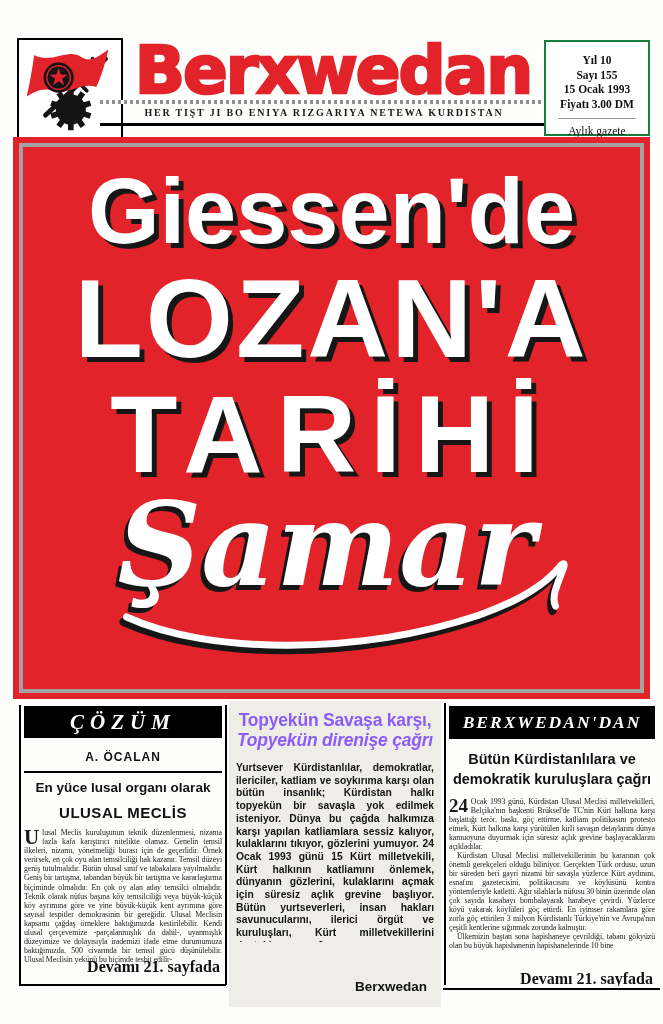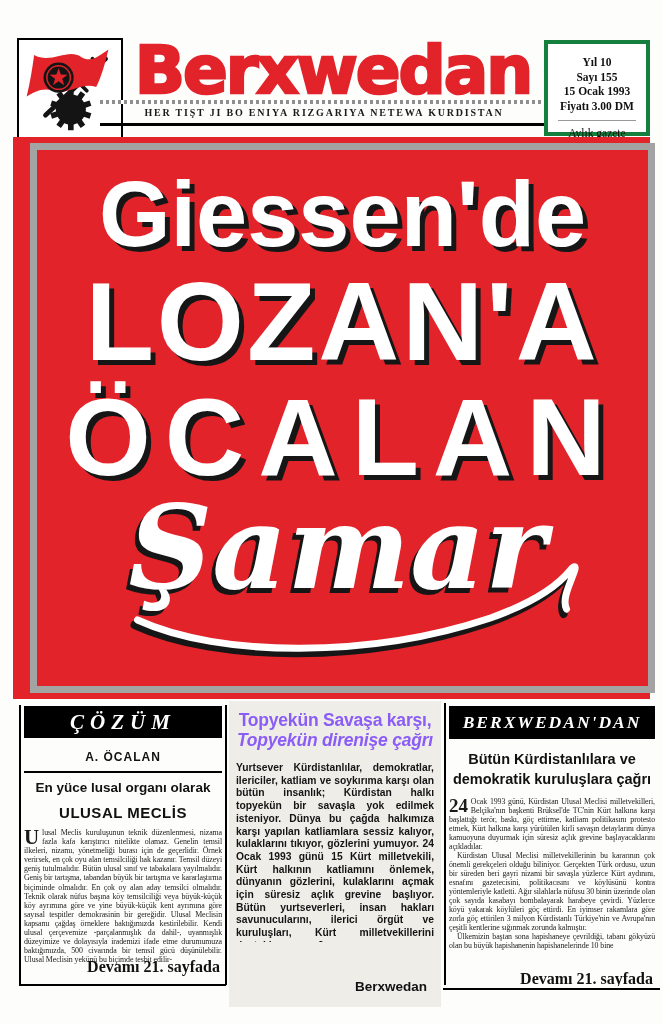--- a/index.html
+++ b/index.html
@@ -20,33 +20,33 @@
   .dash-rule{
     left:100px;top:100px;width:448px;height:4px;
     background-image:repeating-linear-gradient(90deg,#8f8f8f 0 3px,#fff 3px 6px);
   }
   .tagline{
     left:100px;top:107px;width:448px;text-align:center;
     font-weight:bold;font-size:10px;letter-spacing:1.8px;color:#1a1a1a;
   }
   .tagline-rule{left:100px;top:123px;width:448px;height:3px;background:#000;}
   .issue-box{
-    left:544px;top:40px;width:106px;height:96px;border:4px solid #15803d;background:#fff;
+    left:544px;top:40px;width:106px;height:96px;border:2px solid #15803d;background:#fff;
     text-align:center;font-weight:bold;font-size:11.5px;line-height:14.5px;padding-top:11px;box-sizing:border-box;
   }
   .issue-divider{width:78px;height:1px;background:#999;margin:7px auto 5px auto;}
   .issue-freq{font-weight:normal;}
 
   
   .poster{
     left:13px;top:137px;width:637px;height:562px;background:#e2232a;
     padding:6px;box-sizing:border-box;
   }
   .poster-inner{
-    position:relative;width:100%;height:100%;border:7px solid #a3a3a3;background:#e2232a;box-sizing:border-box;margin-left:11px;
+    position:relative;width:100%;height:100%;border:4px solid #a3a3a3;background:#e2232a;box-sizing:border-box;
   }
   .poster-line{
     position:absolute;left:0;width:100%;text-align:center;color:#fff;
     font-family:"Liberation Sans",sans-serif;font-weight:bold;line-height:1;
     text-shadow:5px 5px 0 #161616;white-space:nowrap;
   }
   .poster-line1{top:18px;font-size:92px;}
   .poster-line2{top:116px;font-size:112px;letter-spacing:3px;}
   .poster-line3{top:232px;font-size:110px;letter-spacing:14px;}
   .script-svg{position:absolute;left:0;top:322px;width:100%;height:218px;}
@@ -136,21 +136,21 @@
   <div>15 Ocak 1993</div>
   <div>Fiyatı 3.00 DM</div>
   <div class="issue-divider"></div>
   <div class="issue-freq">Aylık gazete</div>
 </div>
 
 <div class="abs poster">
   <div class="poster-inner">
     <div class="poster-line poster-line1">Giessen'de</div>
     <div class="poster-line poster-line2">LOZAN'A</div>
-    <div class="poster-line poster-line3">ÖCALAN</div>
+    <div class="poster-line poster-line3">TARİHİ</div>
     <svg class="script-svg" viewBox="0 0 610 218">
 
       <text x="296" y="121" text-anchor="middle" font-family="DejaVu Serif, serif" font-style="italic" font-weight="bold" font-size="116" fill="#161616">Şamar</text>
 
       <path d="M97,153 C180,191 330,191 450,151 C492,136 517,119 530,103 C533,99 536,98 534,104 C530,116 521,132 526,142" fill="none" stroke="#161616" stroke-width="8" stroke-linecap="round"></path>
 
       <text x="300" y="116" text-anchor="middle" font-family="DejaVu Serif, serif" font-style="italic" font-weight="bold" font-size="116" fill="#ffffff">Şamar</text>
 
       <path d="M100,148 C183,186 333,186 453,146 C495,131 520,114 533,98 C536,94 539,93 537,99 C533,111 524,127 529,137" fill="none" stroke="#ffffff" stroke-width="7" stroke-linecap="round"></path>
     </svg>

